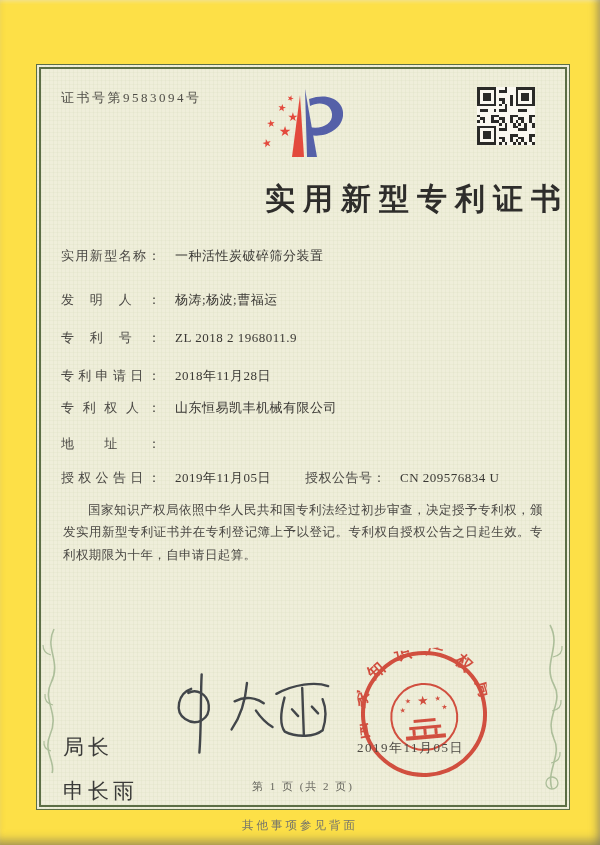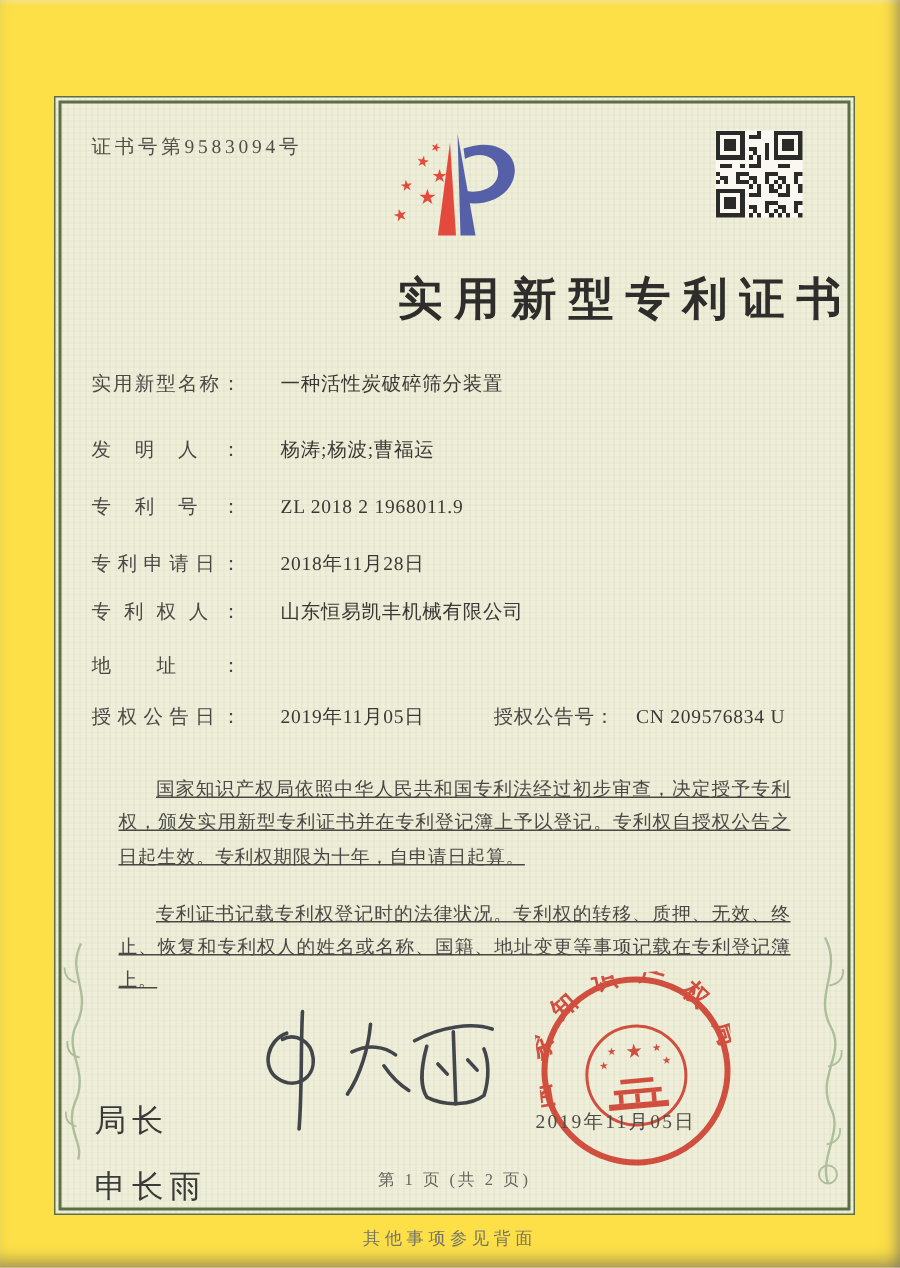--- a/index.html
+++ b/index.html
@@ -29,34 +29,34 @@
   }
   .logo{ position:absolute; left:218px; top:18px; width:94px; height:80px; }
   .qr{ position:absolute; left:440px; top:22px; width:58px; height:58px; background:#faf8f0; }
   .title{
     position:absolute; left:0; top:114px; width:100%;
     text-align:right; font-size:30px; font-weight:600;
     letter-spacing:8px; color:#2e2d2b;
   }
   .fields{ position:absolute; left:24px; top:0; width:486px; }
   .frow{ position:absolute; left:0; width:100%; font-size:13px; color:#44423e;
-         letter-spacing:.5px; white-space:nowrap; display:flex; align-items:baseline;gap:12px;}
+         letter-spacing:.5px; white-space:nowrap; display:flex; align-items:baseline;}
   .flabel{
     display:inline-block; width:100px; text-align:justify; text-align-last:justify;
     color:#4a4844; flex:none;
   }
   .fvalue{ margin-left:14px; color:#3a3834; }
   .fgroup2{ margin-left:34px; display:flex; align-items:baseline;}
   .fgroup2 .flabel{ width:auto; text-align-last:auto; }
   .r0{top:182px}.r1{top:226px}.r2{top:264px}.r3{top:302px}.r4{top:334px}.r5{top:370px}.r6{top:404px}
   .legal{
     position:absolute; left:26px; top:434px; width:480px;
     font-size:12.5px; line-height:1.78; color:#4a4844; text-align:justify;
   }
-  .legal p{ margin:16px; text-indent:2em; letter-spacing:.4px;text-decoration:underline;}
+  .legal p{ margin:0; text-indent:2em; letter-spacing:.4px;}
   .director{
     position:absolute; left:26px; top:660px; font-size:21px; letter-spacing:4px;
     color:#3a3a38; line-height:2.1;
   }
   .signature{ position:absolute; left:114px; top:598px; width:185px; height:98px; transform:rotate(-2deg); }
   .seal{
     position:absolute; left:322px; top:584px; width:130px; height:130px;
     opacity:.9; mix-blend-mode:multiply; transform:rotate(-5deg);
   }
   .seal-date{
@@ -232,21 +232,20 @@
         <span class="fvalue">2019年11月05日</span>
         <span class="fgroup2">
           <span class="flabel">授权公告号：</span>
           <span class="fvalue">CN 209576834 U</span>
         </span>
       </div>
     </div>
 
     <div class="legal">
       <p>国家知识产权局依照中华人民共和国专利法经过初步审查，决定授予专利权，颁发实用新型专利证书并在专利登记簿上予以登记。专利权自授权公告之日起生效。专利权期限为十年，自申请日起算。</p>
-      <p>专利证书记载专利权登记时的法律状况。专利权的转移、质押、无效、终止、恢复和专利权人的姓名或名称、国籍、地址变更等事项记载在专利登记簿上。</p>
     </div>
 
     <div class="director">
       <div>局长</div>
       <div>申长雨</div>
     </div>
 
     <svg class="signature" viewBox="0 0 185 98" aria-hidden="true">
       <g fill="none" stroke="#42464a" stroke-width="2.4" stroke-linecap="round">
         <path d="M52,10 C50,32 50,62 47,88"></path>

